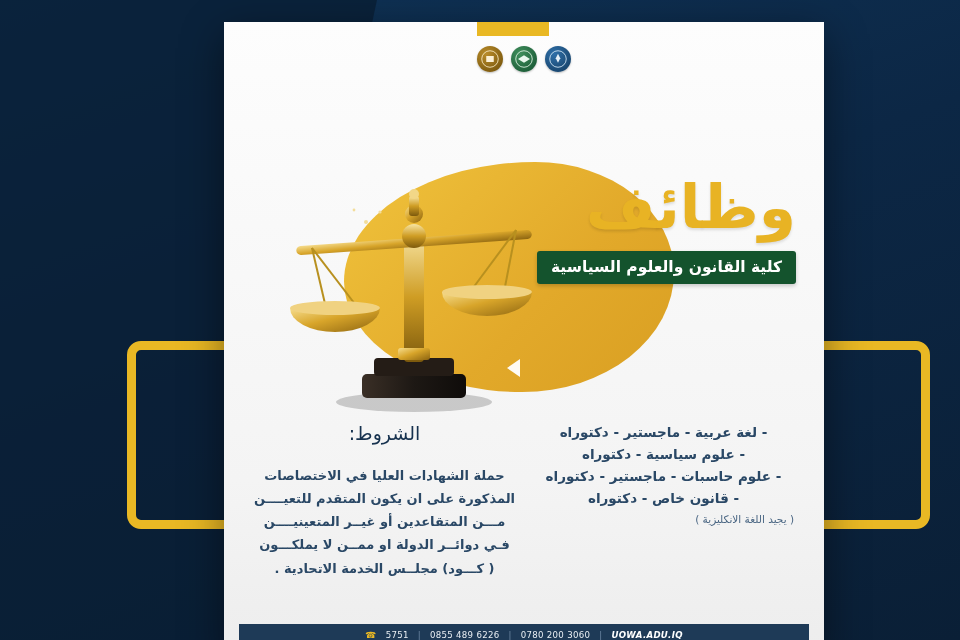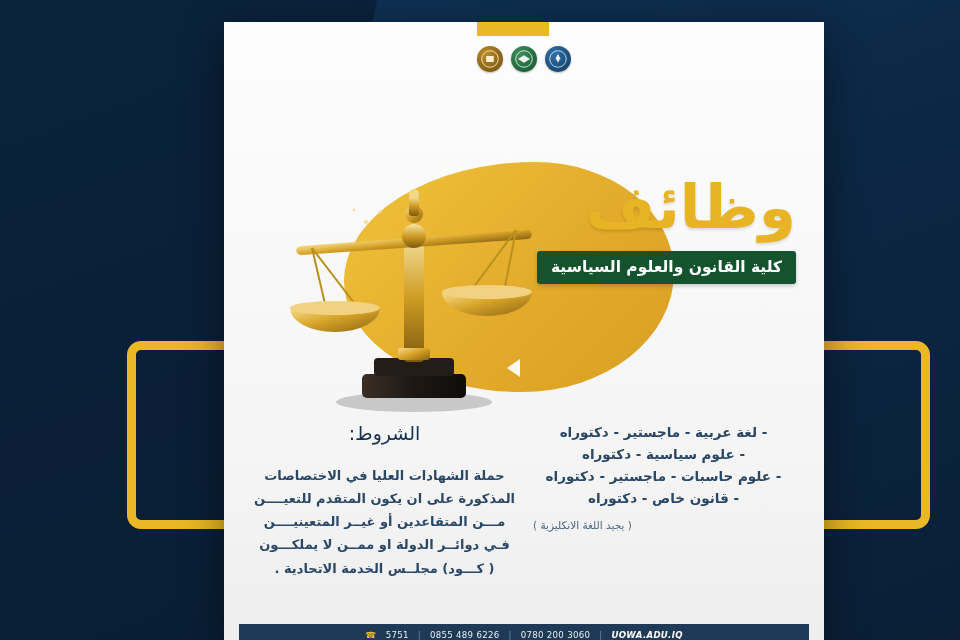--- a/index.html
+++ b/index.html
@@ -227,24 +227,24 @@
     padding: 0;
     text-align: center;
   }
   .spec-list li {
     font-size: 13.5px;
     color: #2a4866;
     line-height: 1.62;
     font-weight: bold;
   }
   .spec-note {
-    margin-top: 10px;
+    margin-top: 4px;
     font-size: 10.5px;
     color: #4a6683;
-    text-align: left;
+    text-align: right;
   }
 
   .cond-text p {
     margin: 0;
     font-size: 13px;
     color: #2a4866;
     line-height: 1.78;
     text-align: center;
     font-weight: bold;
     letter-spacing: .2px;

